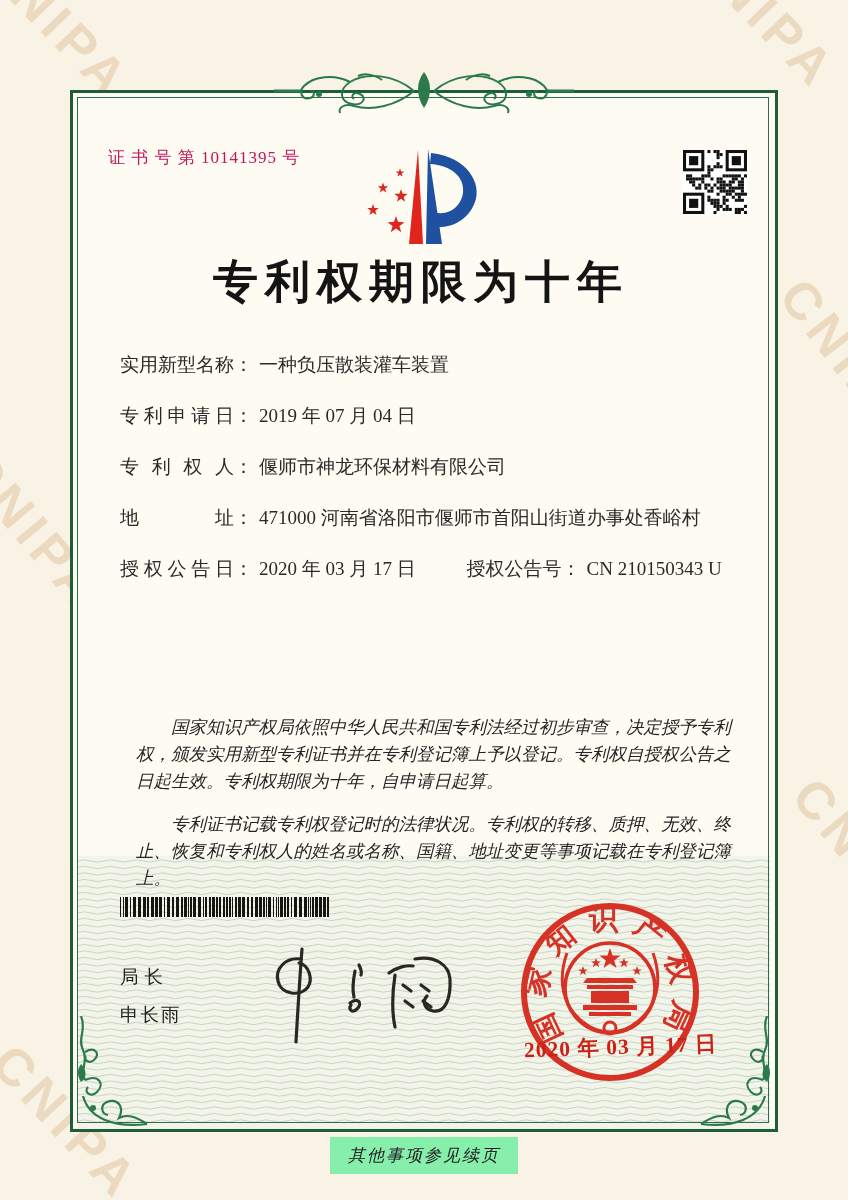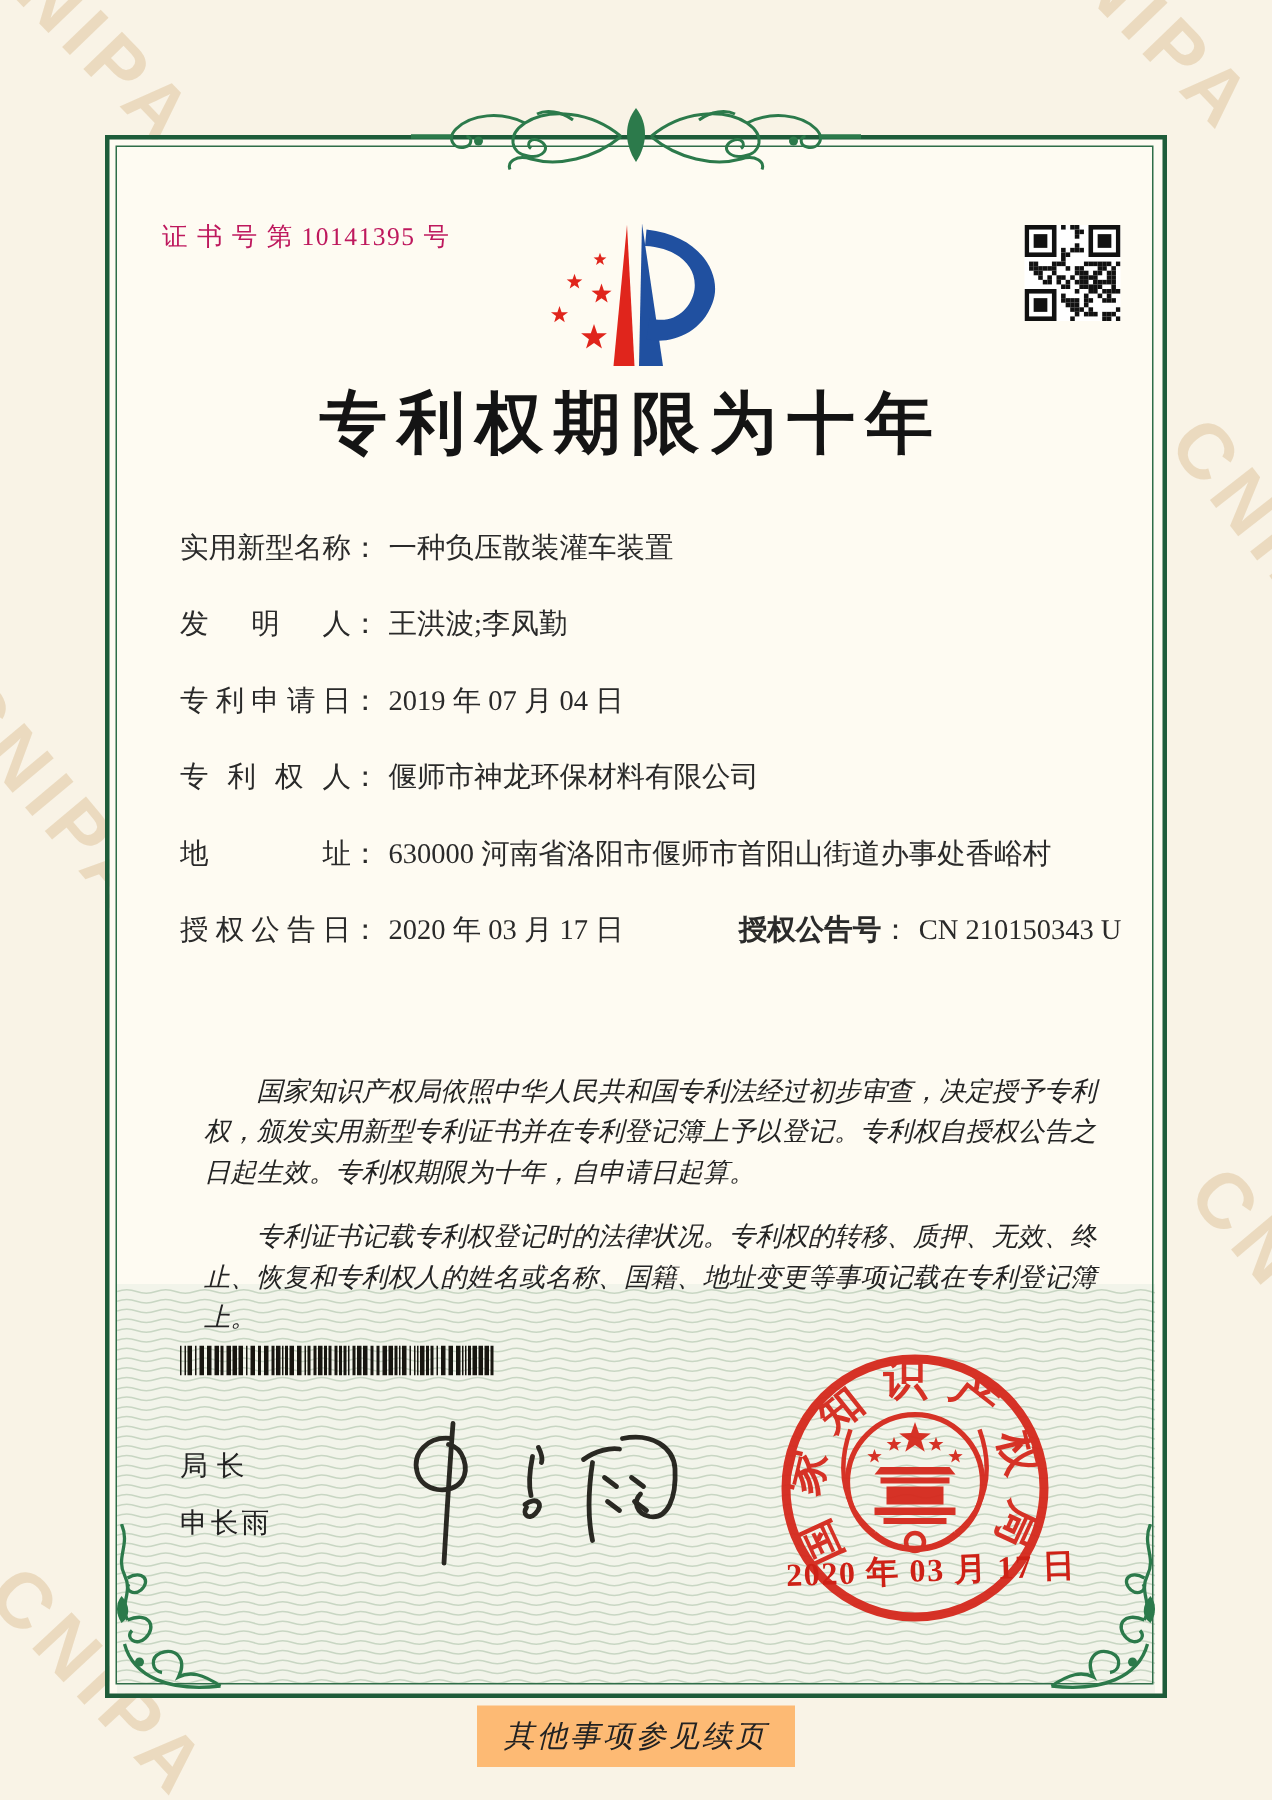--- a/index.html
+++ b/index.html
@@ -19,30 +19,30 @@
   .flourish{z-index:5;}
   .content{z-index:6;}
   .cert-no{left:108px;top:146px;font-size:17px;letter-spacing:1px;color:#be185d;}
   .title{left:70px;top:252px;width:702px;text-align:center;font-size:45px;font-weight:700;
          letter-spacing:7px;color:#141414;}
   .fields{left:120px;top:352px;width:628px;font-size:19px;color:#2a2a2a;}
   .frow{height:22px;margin-bottom:29px;white-space:nowrap;}
   .flabel{display:inline-block;width:114px;text-align:justify;text-align-last:justify;
           vertical-align:top;}
   .fcolon{display:inline-block;margin-right:6px;}
-  .grant2{margin-left:72px;font-weight:bold;}
+  .grant2{margin-left:46px;}
   .bodytext{left:120px;top:698px;width:628px;font-size:17.5px;line-height:27px;
             font-style:italic;color:#242424;}
   .bodytext p{margin:16px;text-indent:2em;}
   .officer-title{left:120px;top:964px;font-size:18.5px;letter-spacing:6px;color:#222;}
   .officer-name{left:120px;top:1002px;font-size:18.5px;letter-spacing:2px;color:#222;}
   .pagenum{left:70px;top:1095px;width:702px;text-align:center;font-size:15.5px;
            letter-spacing:2px;color:#333;}
-  .note{left:50%;top:1137px;transform:translateX(-50%);background:#fdba74;
-        padding:7px 18px;font-size:20px;font-style:italic;letter-spacing:2px;color:#222;
+  .note{left:50%;top:1137px;transform:translateX(-50%);background:#86efac;
+        padding:7px 18px;font-size:17px;font-style:italic;letter-spacing:2px;color:#222;
         z-index:6;}
   .seal-date{left:524px;top:1032px;font-size:21.5px;font-weight:600;letter-spacing:1px;
              color:#ce2116;transform:rotate(-2deg);z-index:8;font-family:"Liberation Serif",serif;}
   .seal-wrap{left:513px;top:895px;width:194px;height:194px;z-index:7;opacity:.95;}
   svg{display:block;}
 </style>
 </head>
 <body>
 
 <div class="page">
@@ -277,24 +277,23 @@
       <rect x="48" y="6" width="9" height="9" fill="#111"></rect>
       <rect x="0" y="42" width="21" height="21" fill="#111"></rect>
       <rect x="3" y="45" width="15" height="15" fill="#fff"></rect>
       <rect x="6" y="48" width="9" height="9" fill="#111"></rect>
     </svg>
 
   <div class="abs content title">专利权期限为十年</div>
 
   <div class="abs content fields">
     <div class="frow"><span class="flabel">实用新型名称</span><span class="fcolon">：</span><span>一种负压散装灌车装置</span></div>
-    <div class="frow"><span class="flabel">发明人</span><span class="fcolon">：</span><span>王洪波;李凤勤</span></div>
     <div class="frow"><span class="flabel">专利申请日</span><span class="fcolon">：</span><span>2019 年 07 月 04 日</span></div>
     <div class="frow"><span class="flabel">专利权人</span><span class="fcolon">：</span><span>偃师市神龙环保材料有限公司</span></div>
-    <div class="frow"><span class="flabel">地址</span><span class="fcolon">：</span><span>630000 河南省洛阳市偃师市首阳山街道办事处香峪村</span></div>
+    <div class="frow"><span class="flabel">地址</span><span class="fcolon">：</span><span>471000 河南省洛阳市偃师市首阳山街道办事处香峪村</span></div>
     <div class="frow">
       <span class="flabel">授权公告日</span><span class="fcolon">：</span><span>2020 年 03 月 17 日</span>
       <span class="grant2">授权公告号</span><span class="fcolon">：</span><span>CN 210150343 U</span>
     </div>
   </div>
 
   <div class="abs content bodytext">
     <p>国家知识产权局依照中华人民共和国专利法经过初步审查，决定授予专利权，颁发实用新型专利证书并在专利登记簿上予以登记。专利权自授权公告之日起生效。专利权期限为十年，自申请日起算。</p>
     <p>专利证书记载专利权登记时的法律状况。专利权的转移、质押、无效、终止、恢复和专利权人的姓名或名称、国籍、地址变更等事项记载在专利登记簿上。</p>
   </div>

